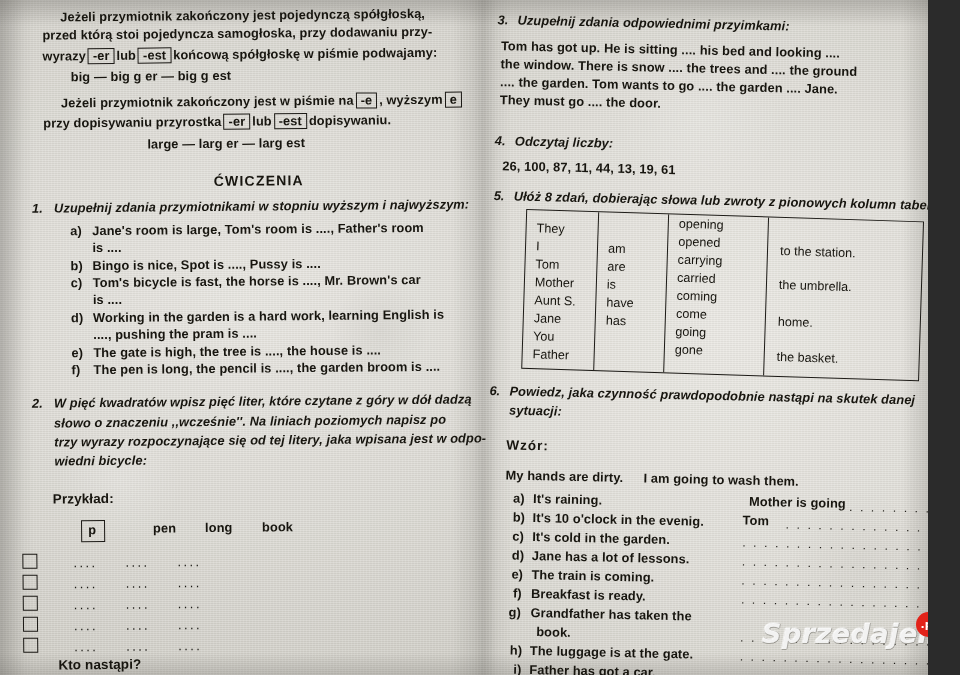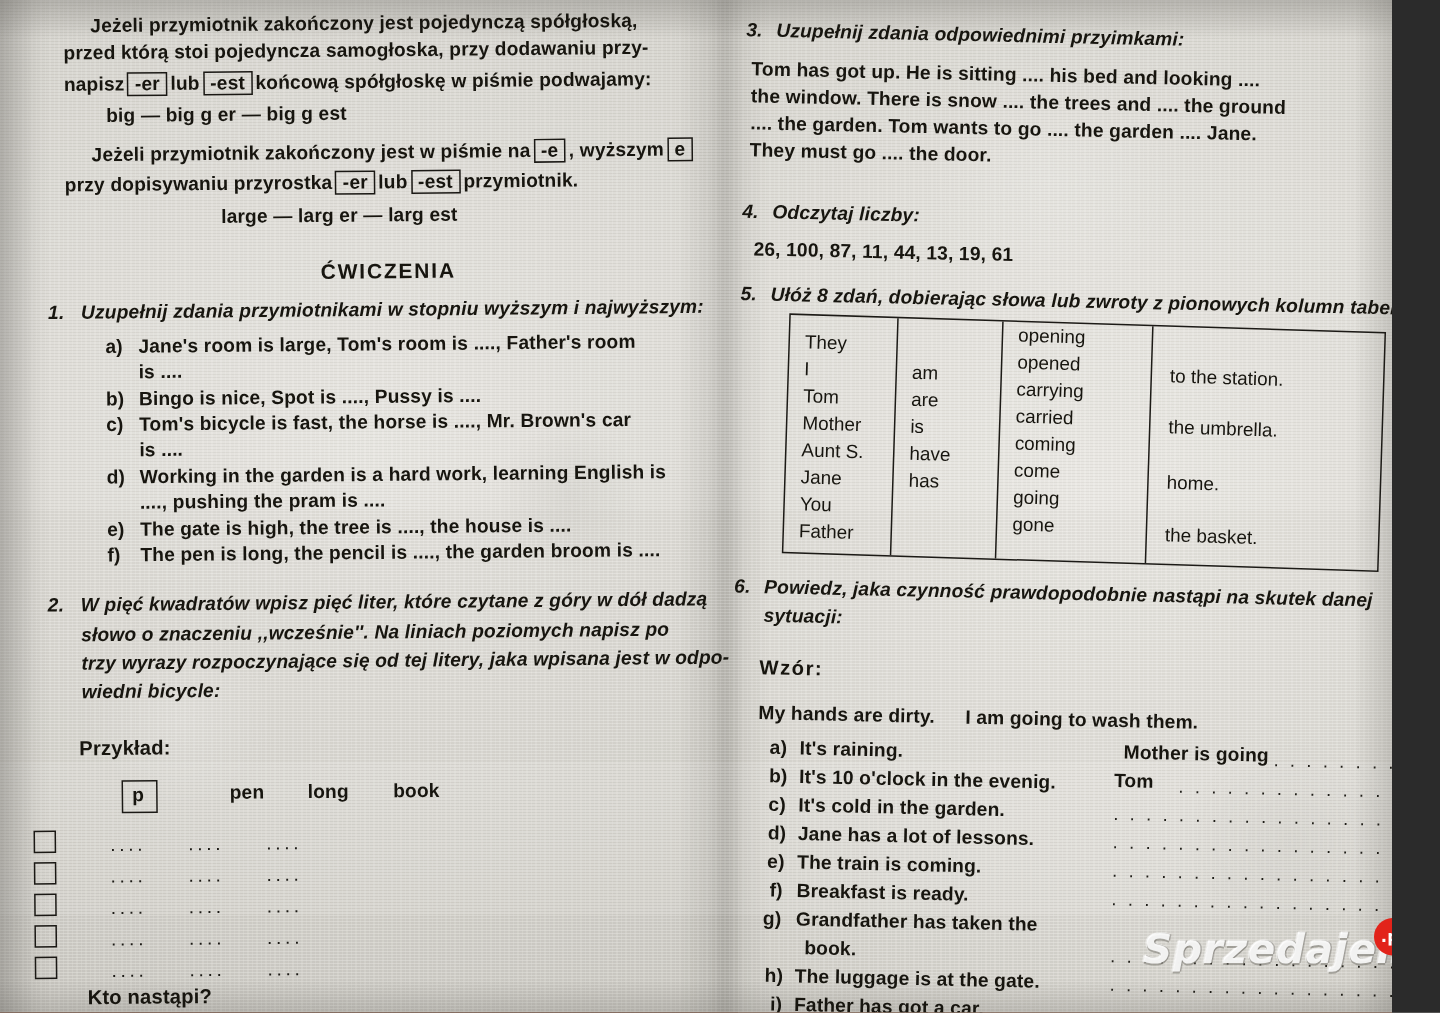--- a/index.html
+++ b/index.html
@@ -194,29 +194,29 @@
 
   <div class="paper"></div>
   <div class="paper-right"></div>
   <div class="gutter"></div>
 
   <div class="col left-col skewL">
 
     <div class="ln b" style="left:60px; top:12px;">Jeżeli przymiotnik zakończony jest pojedynczą spółgłoską,</div>
     <div class="ln b" style="left:42px; top:30px;">przed którą stoi pojedyncza samogłoska, przy dodawaniu przy-</div>
     <div class="ln b" style="left:42px; top:49px;">
-      <span>napisz</span><span class="boxed">-er</span><span>lub</span><span class="boxed">-est</span><span>końcową spółgłoskę w piśmie podwajamy:</span>
+      <span>wyrazy</span><span class="boxed">-er</span><span>lub</span><span class="boxed">-est</span><span>końcową spółgłoskę w piśmie podwajamy:</span>
     </div>
     <div class="ln b" style="left:70px; top:72px;">big — big g er — big g est</div>
 
     <div class="ln b" style="left:60px; top:96px;">
       <span>Jeżeli przymiotnik zakończony jest w piśmie na</span><span class="boxed">-e</span><span>, wyższym</span><span class="boxed">e</span>
     </div>
     <div class="ln b" style="left:42px; top:116px;">
-      <span>przy dopisywaniu przyrostka</span><span class="boxed">-er</span><span>lub</span><span class="boxed">-est</span><span>przymiotnik.</span>
+      <span>przy dopisywaniu przyrostka</span><span class="boxed">-er</span><span>lub</span><span class="boxed">-est</span><span>dopisywaniu.</span>
     </div>
     <div class="ln b" style="left:146px; top:140px;">large — larg er — larg est</div>
 
     <div class="ln b" style="left:212px; top:176px; font-size:14px; letter-spacing:1.2px;">ĆWICZENIA</div>
 
     <div class="ln it" style="left:30px; top:203px;">1.</div>
     <div class="ln it" style="left:52px; top:203px;">Uzupełnij zdania przymiotnikami w stopniu wyższym i najwyższym:</div>
 
     <div class="ln b" style="left:68px; top:226px;">a)</div>
     <div class="ln b" style="left:90px; top:226px;">Jane's room is large, Tom's room is ...., Father's room</div>

